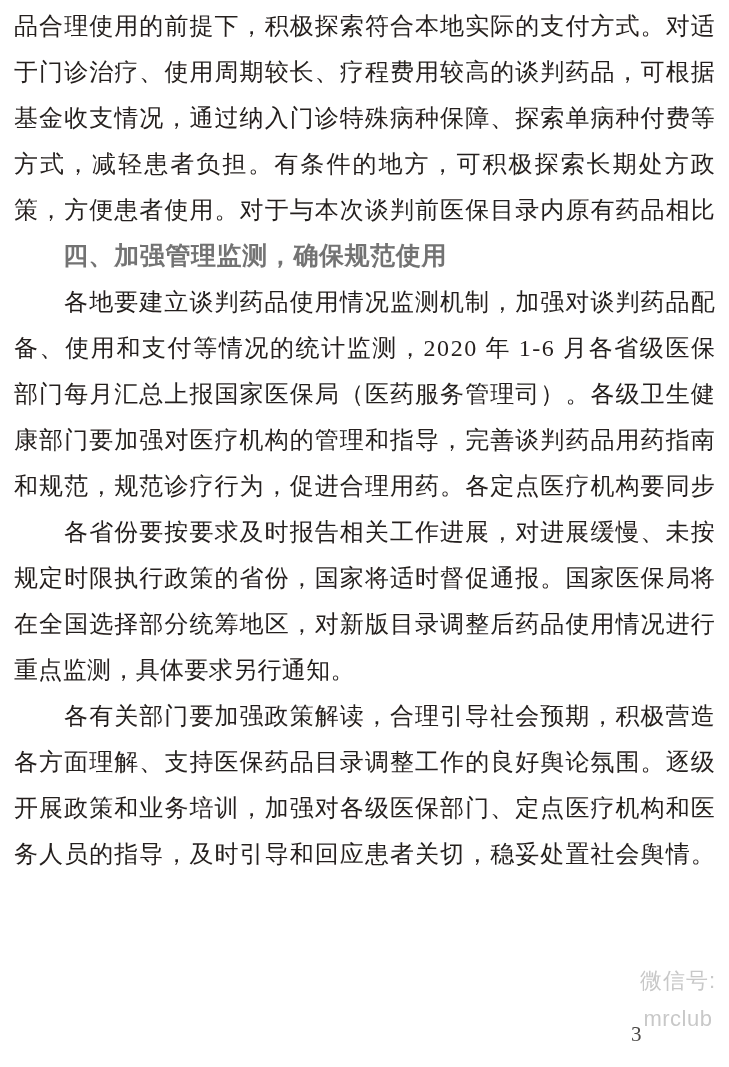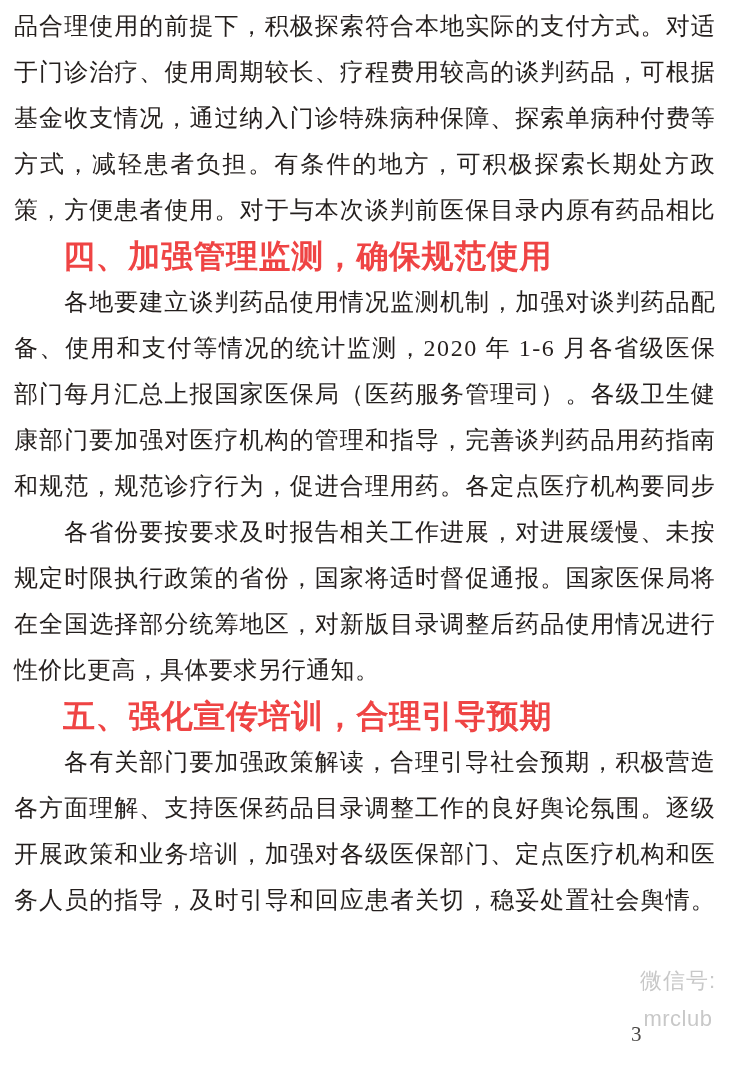--- a/index.html
+++ b/index.html
@@ -17,26 +17,26 @@
     font-size:24px;
   }
   .line{height:46px;line-height:46px;}
   
   .jline{display:flex;justify-content:space-between;}
   .jline span{white-space:pre;line-height:46px;}
   .jline.indent::before{content:"";flex:0 0 49px;}
   
   .lline{letter-spacing:0.35px;}
   .heading{
-    font-family:Liberation Sans, sans-serif;
+    font-family:Liberation Serif, serif;
     font-weight:bold;
-    font-size:32px;
+    font-size:25px;
     padding-left:49px;
     letter-spacing:0.6px;
-    color:#ef4444;
+    color:#737373;
   }
   .watermark{
     position:absolute;
     right:13px;top:956px;height:40px;
     display:flex;align-items:center;gap:10px;
     color:#c8c8c8;
     font-family:"Liberation Sans","DejaVu Sans",sans-serif;
     font-size:22px;
     letter-spacing:1px;
     user-select:none;
@@ -448,23 +448,22 @@
         <span>后</span>
         <span>药</span>
         <span>品</span>
         <span>使</span>
         <span>用</span>
         <span>情</span>
         <span>况</span>
         <span>进</span>
         <span>行</span>
       </div>
-    <div class="line lline">性价比更高，具体要求另行通知。</div>
-
-    <div class="line heading">五、强化宣传培训，合理引导预期</div>
+    <div class="line lline">重点监测，具体要求另行通知。</div>
+
 
     <div class="line jline indent">
         <span>各</span>
         <span>有</span>
         <span>关</span>
         <span>部</span>
         <span>门</span>
         <span>要</span>
         <span>加</span>
         <span>强</span>

